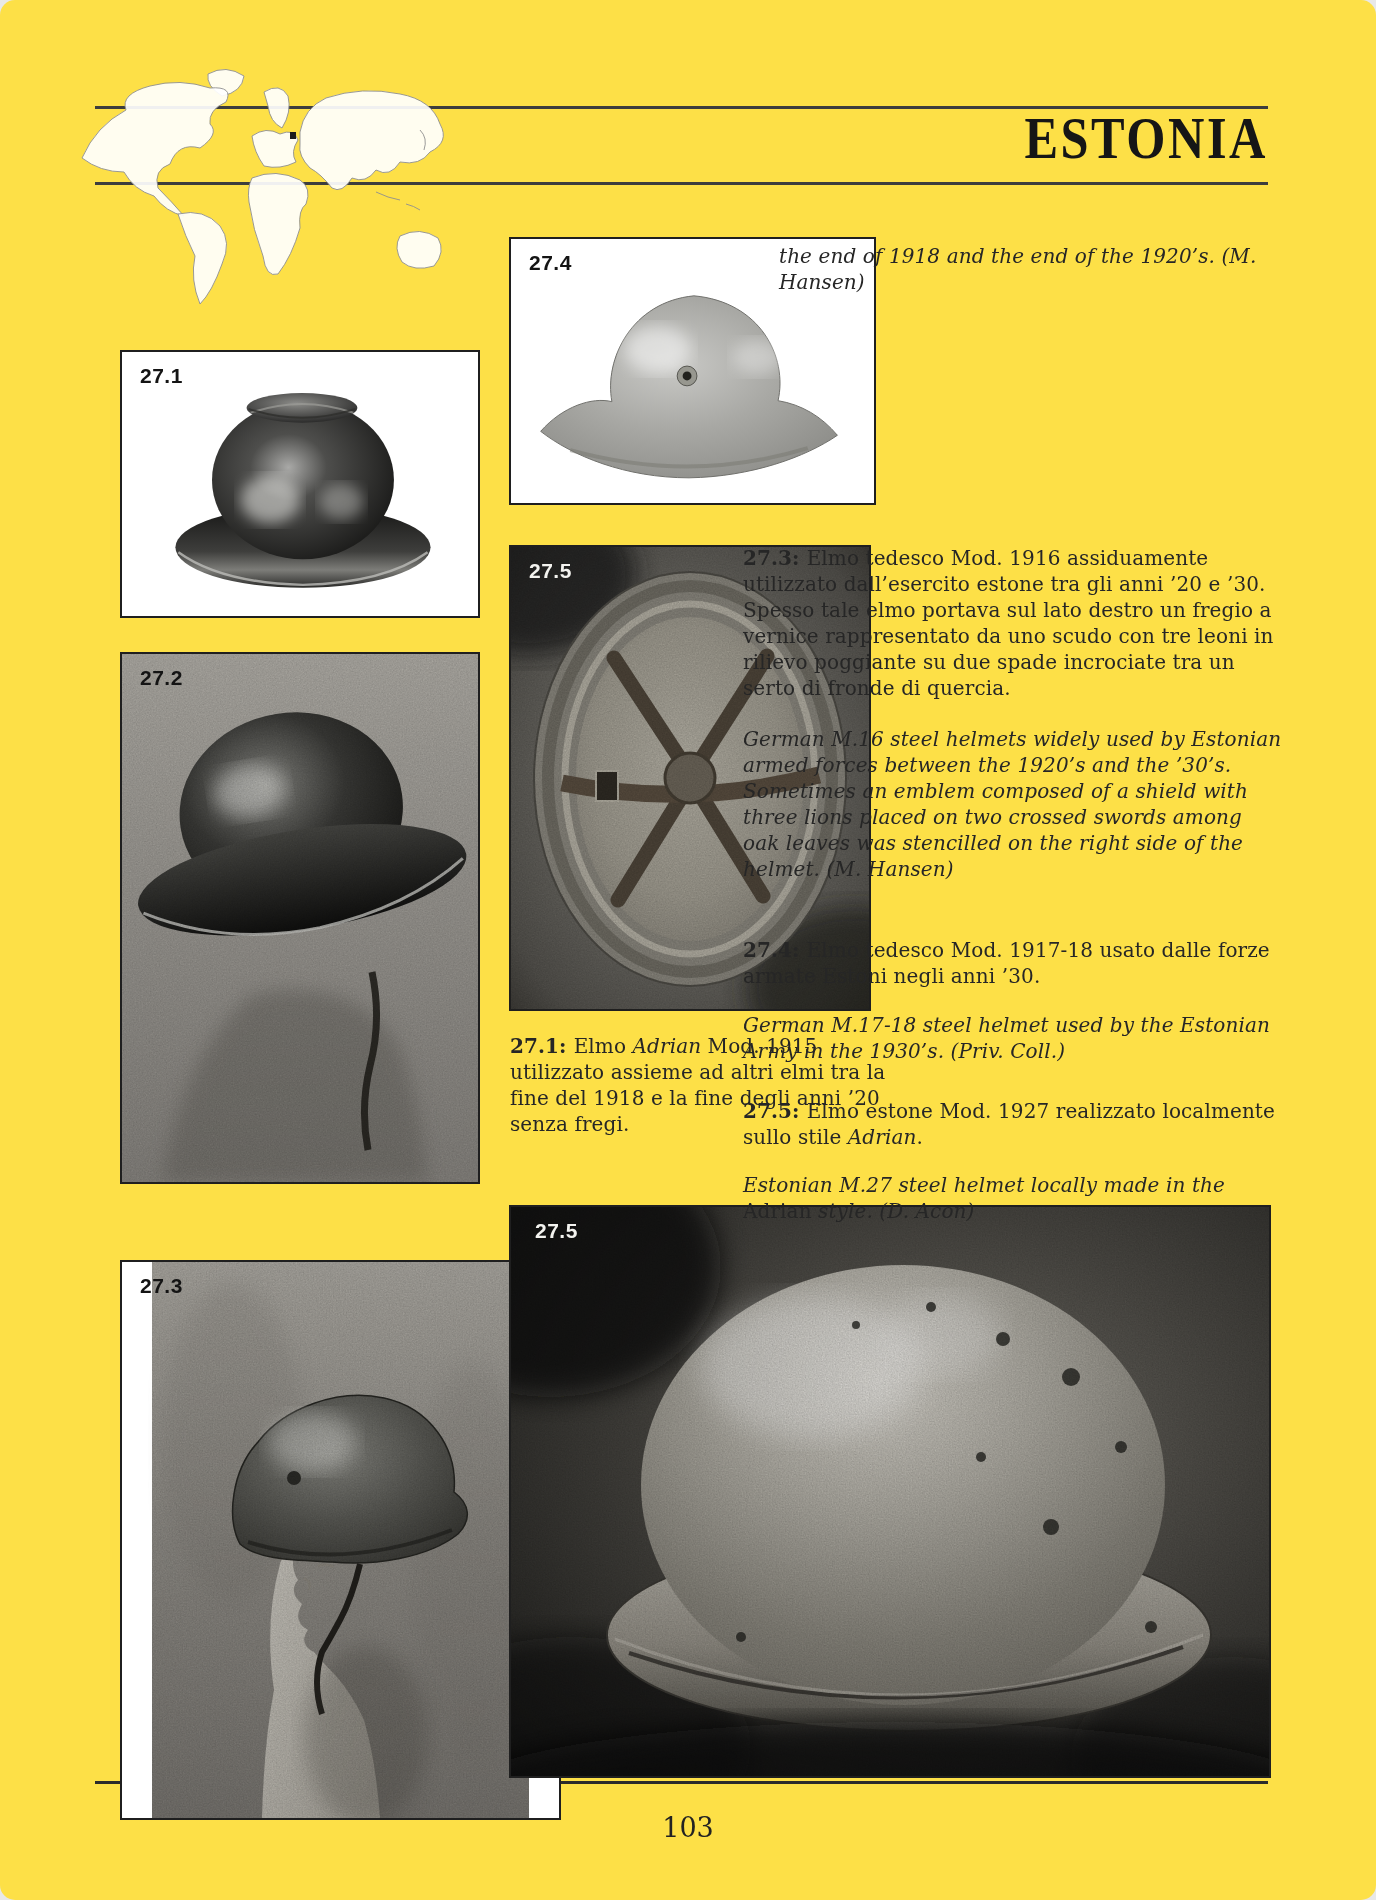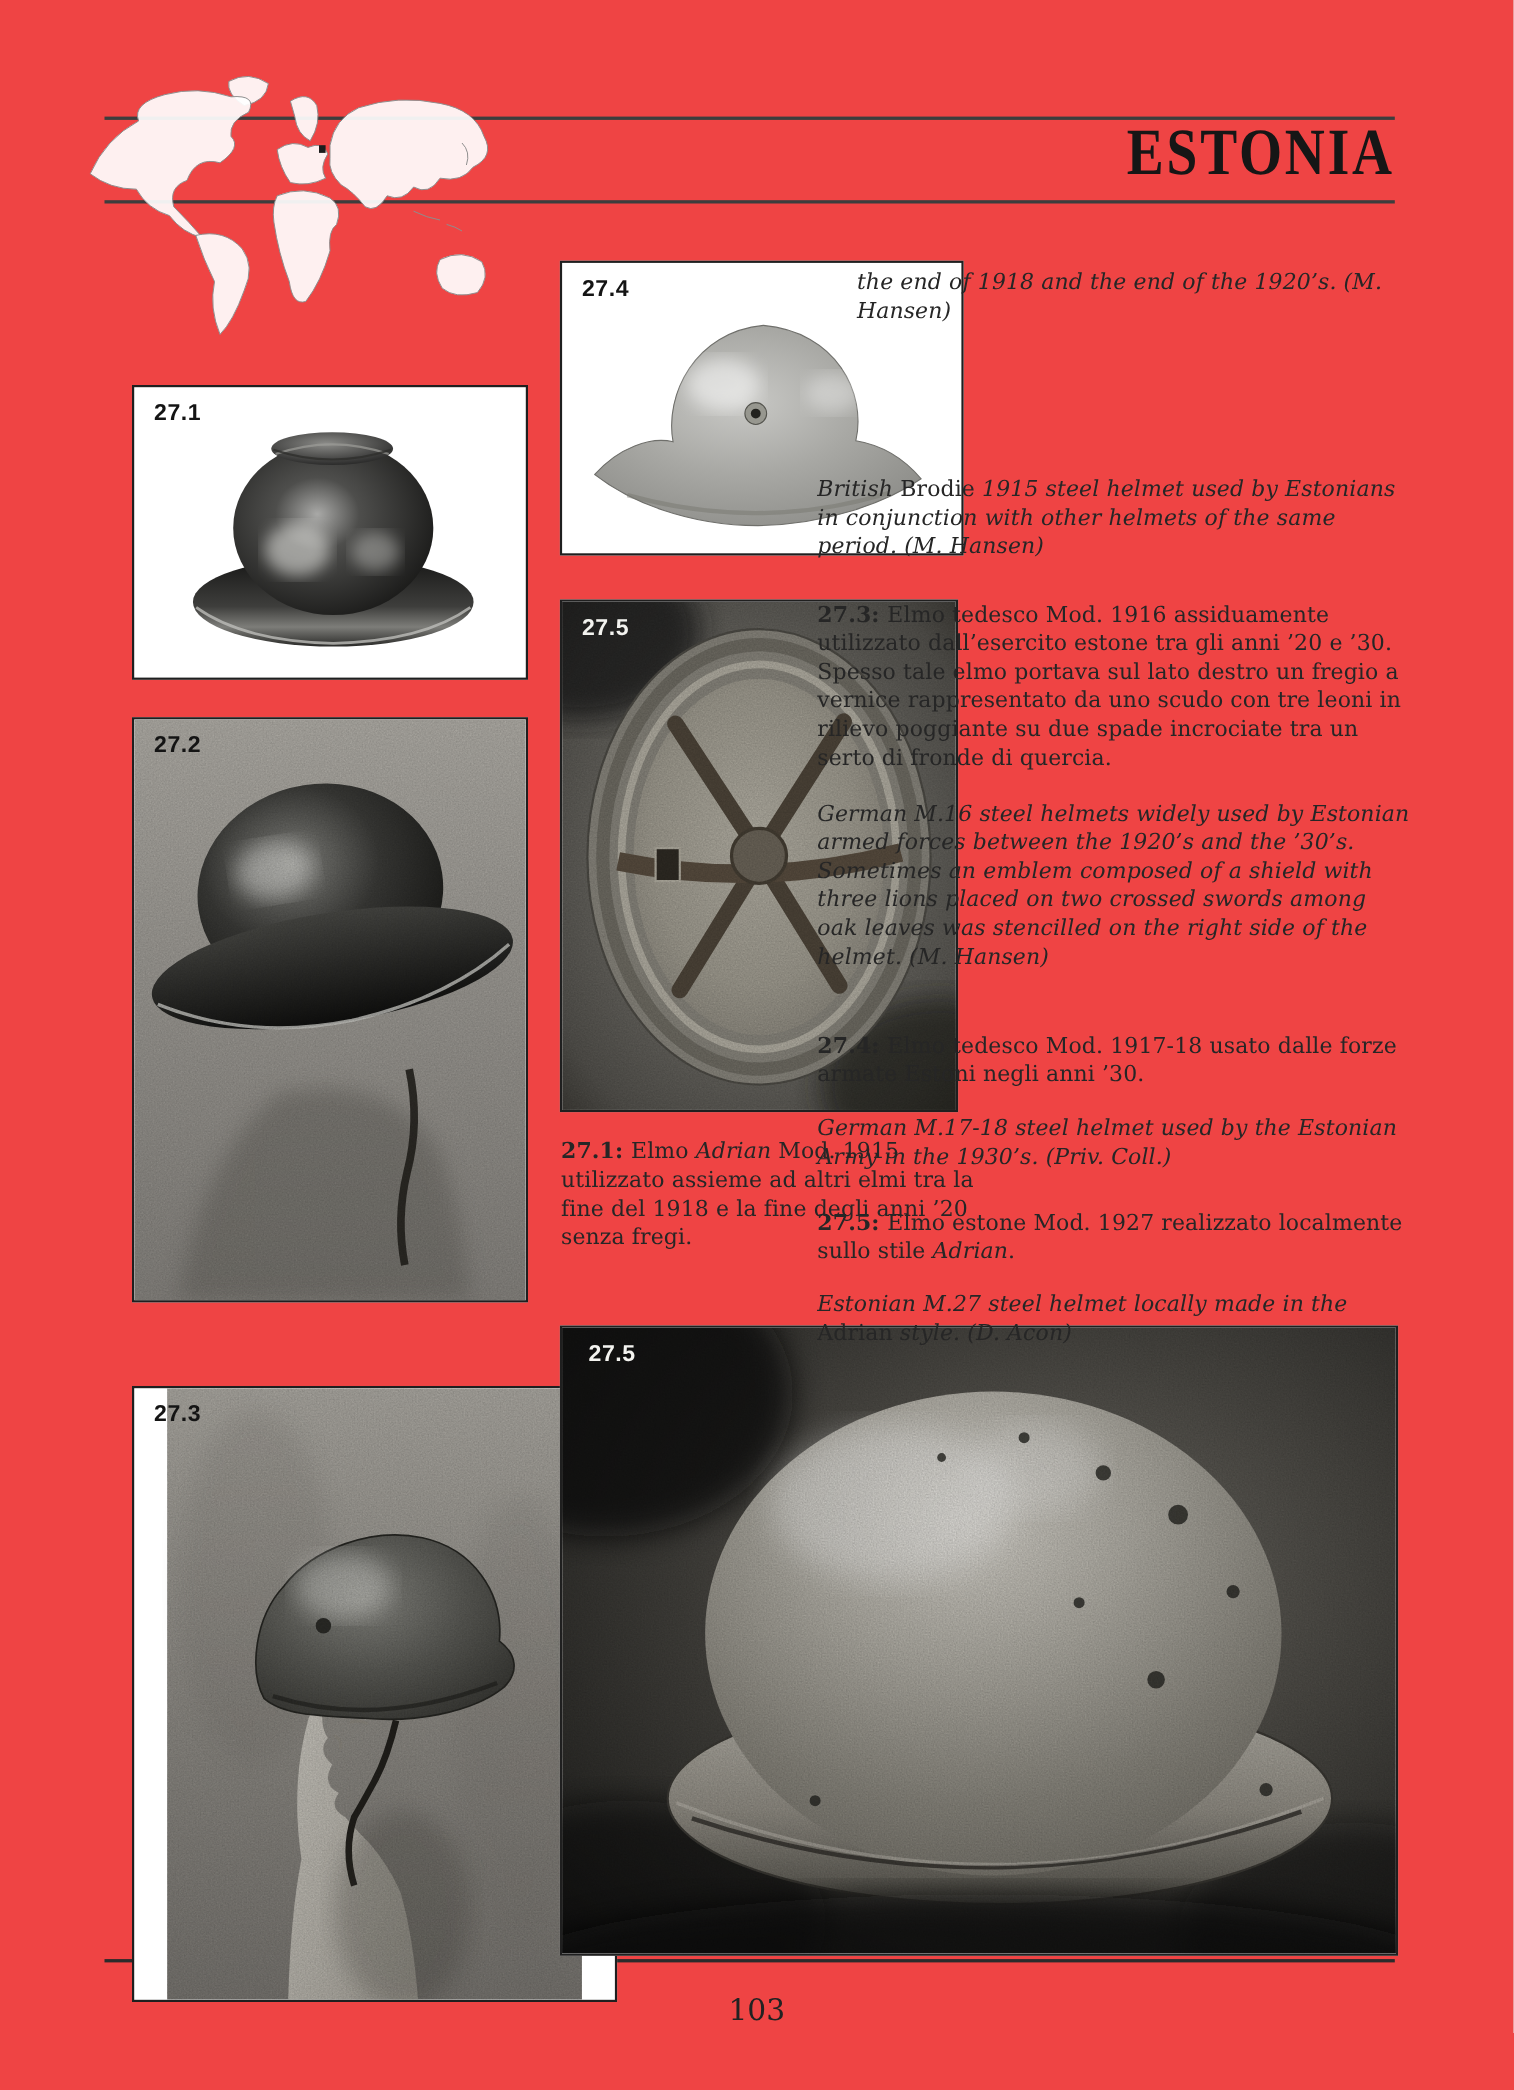--- a/index.html
+++ b/index.html
@@ -1,17 +1,17 @@
 <!DOCTYPE html>
 <html><head>
 <meta charset="utf-8">
 <style>
   html,body{margin:0;padding:0;background:#e8e8e8;}
-  .page{position:relative;width:1376px;height:1900px;margin:0 auto;background:#ef4444;
-        font-family:"DejaVu Serif",serif;overflow:hidden;}
+  .page{position:relative;width:1376px;height:1900px;margin:0 auto;background:#fde047;
+        font-family:"DejaVu Serif",serif;overflow:hidden;border-radius:15px;}
   .rule{position:absolute;background:#3d3d3d;height:3px;}
   .title{position:absolute;right:108px;top:104px;font-family:"Liberation Serif",serif;
          font-weight:bold;font-size:60px;color:#161616;letter-spacing:3px;
          transform:scaleX(0.84);transform-origin:100% 50%;white-space:nowrap;}
   .fig{position:absolute;border:2px solid #1f1f1f;box-sizing:border-box;overflow:hidden;background:#fff;}
   .fig svg{display:block;width:100%;height:100%;}
   .figlabel{position:absolute;left:18px;top:12px;font-family:"Liberation Sans",sans-serif;
             font-weight:bold;font-size:21px;letter-spacing:0.5px;color:#141414;}
   .figlabel.light{color:#f3f3ef;}
   .cap{position:absolute;left:743px;width:540px;margin:0;font-size:20px;line-height:26px;
@@ -279,21 +279,20 @@
           <circle cx="640" cy="420" r="6"></circle>
           <circle cx="230" cy="430" r="5"></circle>
       </g>
       <ellipse cx="380" cy="585" rx="430" ry="70" fill="#0a0a0a" opacity="0.8" filter="url(#blurB)"></ellipse>
       <rect width="758" height="569" filter="url(#grB)"></rect>
     </svg>
     <span class="figlabel light" style="left:24px;">27.5</span>
   </div>
 
   <p class="cap" style="top:243px;margin-left:36px;"><i>the end of 1918 and the end of the 1920’s. (M. Hansen)</i></p>
-  <p class="cap" style="top:431px;"><i>British </i><span>Brodie</span><i> 1915 steel helmet used by Estonians in conjunction with other helmets of the same period. (M. Hansen)</i></p>
   <p class="cap" style="top:545px;"><b>27.3: </b><span>Elmo tedesco Mod. 1916 assiduamente utilizzato dall’esercito estone tra gli anni ’20 e ’30. Spesso tale elmo portava sul lato destro un fregio a vernice rappresentato da uno scudo con tre leoni in rilievo poggiante su due spade incrociate tra un serto di fronde di quercia.</span></p>
   <p class="cap" style="top:726px;"><i>German M.16 steel helmets widely used by Estonian armed forces between the 1920’s and the ’30’s. Sometimes an emblem composed of a shield with three lions placed on two crossed swords among oak leaves was stencilled on the right side of the helmet. (M. Hansen)</i></p>
   <p class="cap" style="top:937px;"><b>27.4: </b><span>Elmo tedesco Mod. 1917-18 usato dalle forze armate Estoni negli anni ’30.</span></p>
   <p class="cap" style="top:1012px;"><i>German M.17-18 steel helmet used by the Estonian Army in the 1930’s. (Priv. Coll.)</i></p>
   <p class="cap" style="top:1098px;"><b>27.5: </b><span>Elmo estone Mod. 1927 realizzato localmente sullo stile </span><i>Adrian</i><span>.</span></p>
   <p class="cap" style="top:1172px;"><i>Estonian M.27 steel helmet locally made in the </i><span>Adrian</span><i> style. (D. Acon)</i></p>
 
   <p class="cap capmid" style="top:1033px;"><b>27.1: </b><span>Elmo </span><i>Adrian</i><span> Mod. 1915 utilizzato assieme ad altri elmi tra la fine del 1918 e la fine degli anni ’20 senza fregi.</span></p>
 
   <div class="pagenum">103</div>

